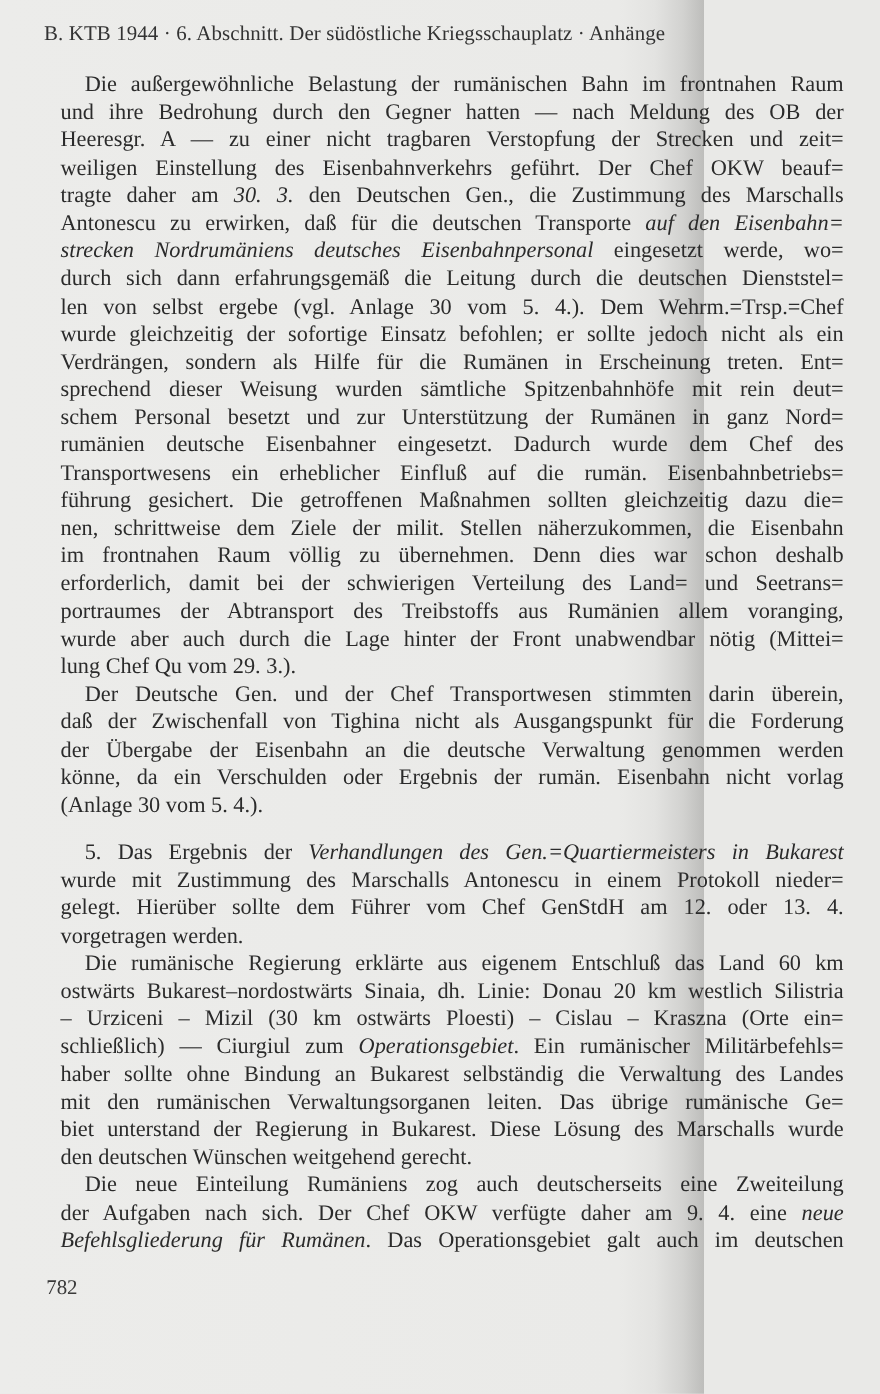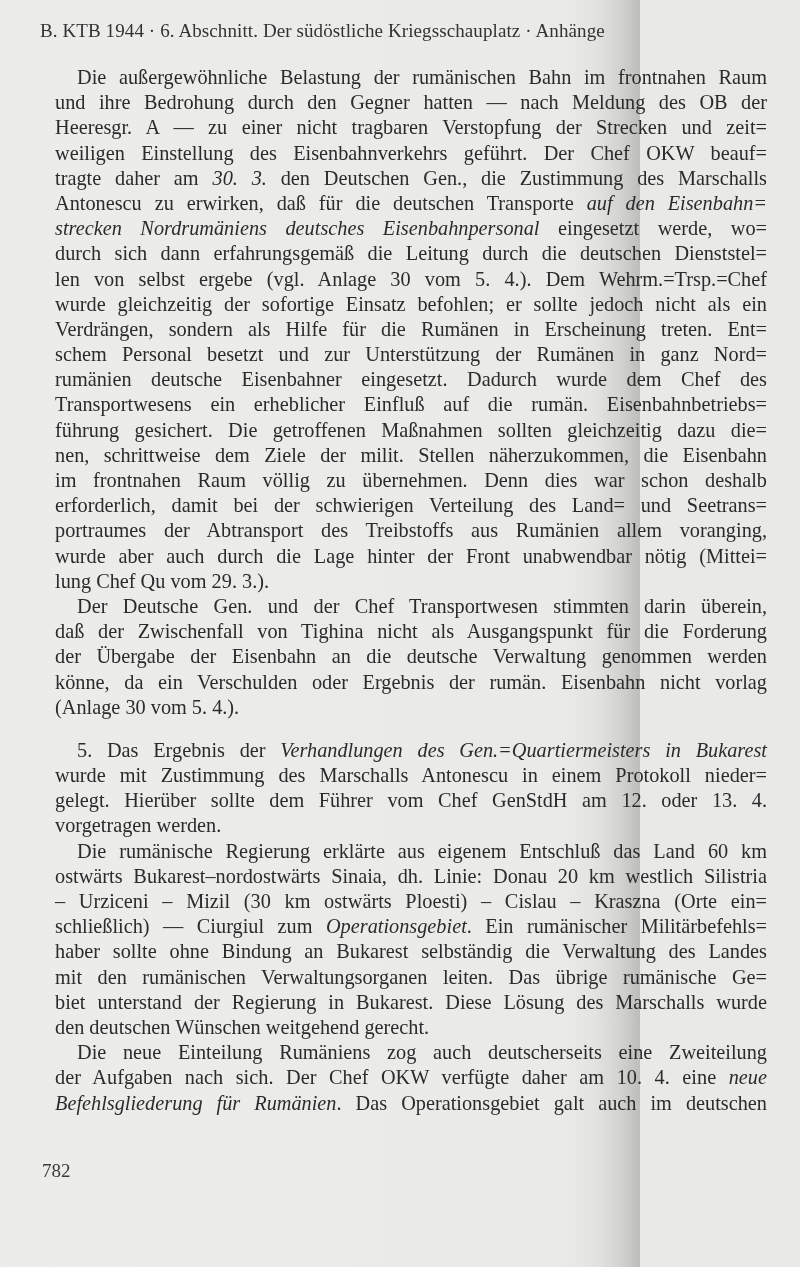--- a/index.html
+++ b/index.html
@@ -46,20 +46,21 @@
         <span class="line"><span>und ihre Bedrohung durch den Gegner hatten — nach Meldung des OB der</span></span>
         <span class="line"><span>Heeresgr. A — zu einer nicht tragbaren Verstopfung der Strecken und zeit=</span></span>
         <span class="line"><span>weiligen Einstellung des Eisenbahnverkehrs geführt. Der Chef OKW beauf=</span></span>
         <span class="line"><span>tragte daher am </span><em>30. 3.</em><span> den Deutschen Gen., die Zustimmung des Marschalls</span></span>
         <span class="line"><span>Antonescu zu erwirken, daß für die deutschen Transporte </span><em>auf den Eisenbahn=</em></span>
         <span class="line"><em>strecken Nordrumäniens deutsches Eisenbahnpersonal</em><span> eingesetzt werde, wo=</span></span>
         <span class="line"><span>durch sich dann erfahrungsgemäß die Leitung durch die deutschen Dienststel=</span></span>
         <span class="line"><span>len von selbst ergebe (vgl. Anlage 30 vom 5. 4.). Dem Wehrm.=Trsp.=Chef</span></span>
         <span class="line"><span>wurde gleichzeitig der sofortige Einsatz befohlen; er sollte jedoch nicht als ein</span></span>
         <span class="line"><span>Verdrängen, sondern als Hilfe für die Rumänen in Erscheinung treten. Ent=</span></span>
+        <span class="line"><span>sprechend dieser Weisung wurden sämtliche Spitzenbahnhöfe mit rein deut=</span></span>
         <span class="line"><span>schem Personal besetzt und zur Unterstützung der Rumänen in ganz Nord=</span></span>
         <span class="line"><span>rumänien deutsche Eisenbahner eingesetzt. Dadurch wurde dem Chef des</span></span>
         <span class="line"><span>Transportwesens ein erheblicher Einfluß auf die rumän. Eisenbahnbetriebs=</span></span>
         <span class="line"><span>führung gesichert. Die getroffenen Maßnahmen sollten gleichzeitig dazu die=</span></span>
         <span class="line"><span>nen, schrittweise dem Ziele der milit. Stellen näherzukommen, die Eisenbahn</span></span>
         <span class="line"><span>im frontnahen Raum völlig zu übernehmen. Denn dies war schon deshalb</span></span>
         <span class="line"><span>erforderlich, damit bei der schwierigen Verteilung des Land= und Seetrans=</span></span>
         <span class="line"><span>portraumes der Abtransport des Treibstoffs aus Rumänien allem voranging,</span></span>
         <span class="line"><span>wurde aber auch durch die Lage hinter der Front unabwendbar nötig (Mittei=</span></span>
         <span class="line last"><span>lung Chef Qu vom 29. 3.).</span></span>
@@ -83,18 +84,18 @@
         <span class="line"><span>ostwärts Bukarest–nordostwärts Sinaia, dh. Linie: Donau 20 km westlich Silistria</span></span>
         <span class="line"><span>– Urziceni – Mizil (30 km ostwärts Ploesti) – Cislau – Kraszna (Orte ein=</span></span>
         <span class="line"><span>schließlich) — Ciurgiul zum </span><em>Operationsgebiet</em><span>. Ein rumänischer Militärbefehls=</span></span>
         <span class="line"><span>haber sollte ohne Bindung an Bukarest selbständig die Verwaltung des Landes</span></span>
         <span class="line"><span>mit den rumänischen Verwaltungsorganen leiten. Das übrige rumänische Ge=</span></span>
         <span class="line"><span>biet unterstand der Regierung in Bukarest. Diese Lösung des Marschalls wurde</span></span>
         <span class="line last"><span>den deutschen Wünschen weitgehend gerecht.</span></span>
       </div>
       <div>
         <span class="line indent"><span>Die neue Einteilung Rumäniens zog auch deutscherseits eine Zweiteilung</span></span>
-        <span class="line"><span>der Aufgaben nach sich. Der Chef OKW verfügte daher am 10. 4. eine </span><em>neue</em></span>
-        <span class="line"><em>Befehlsgliederung für Rumänien</em><span>. Das Operationsgebiet galt auch im deutschen</span></span>
+        <span class="line"><span>der Aufgaben nach sich. Der Chef OKW verfügte daher am 9. 4. eine </span><em>neue</em></span>
+        <span class="line"><em>Befehlsgliederung für Rumänen</em><span>. Das Operationsgebiet galt auch im deutschen</span></span>
       </div>
     </div>
   <div class="folio">782</div>
 </div>
 
 </body></html>

